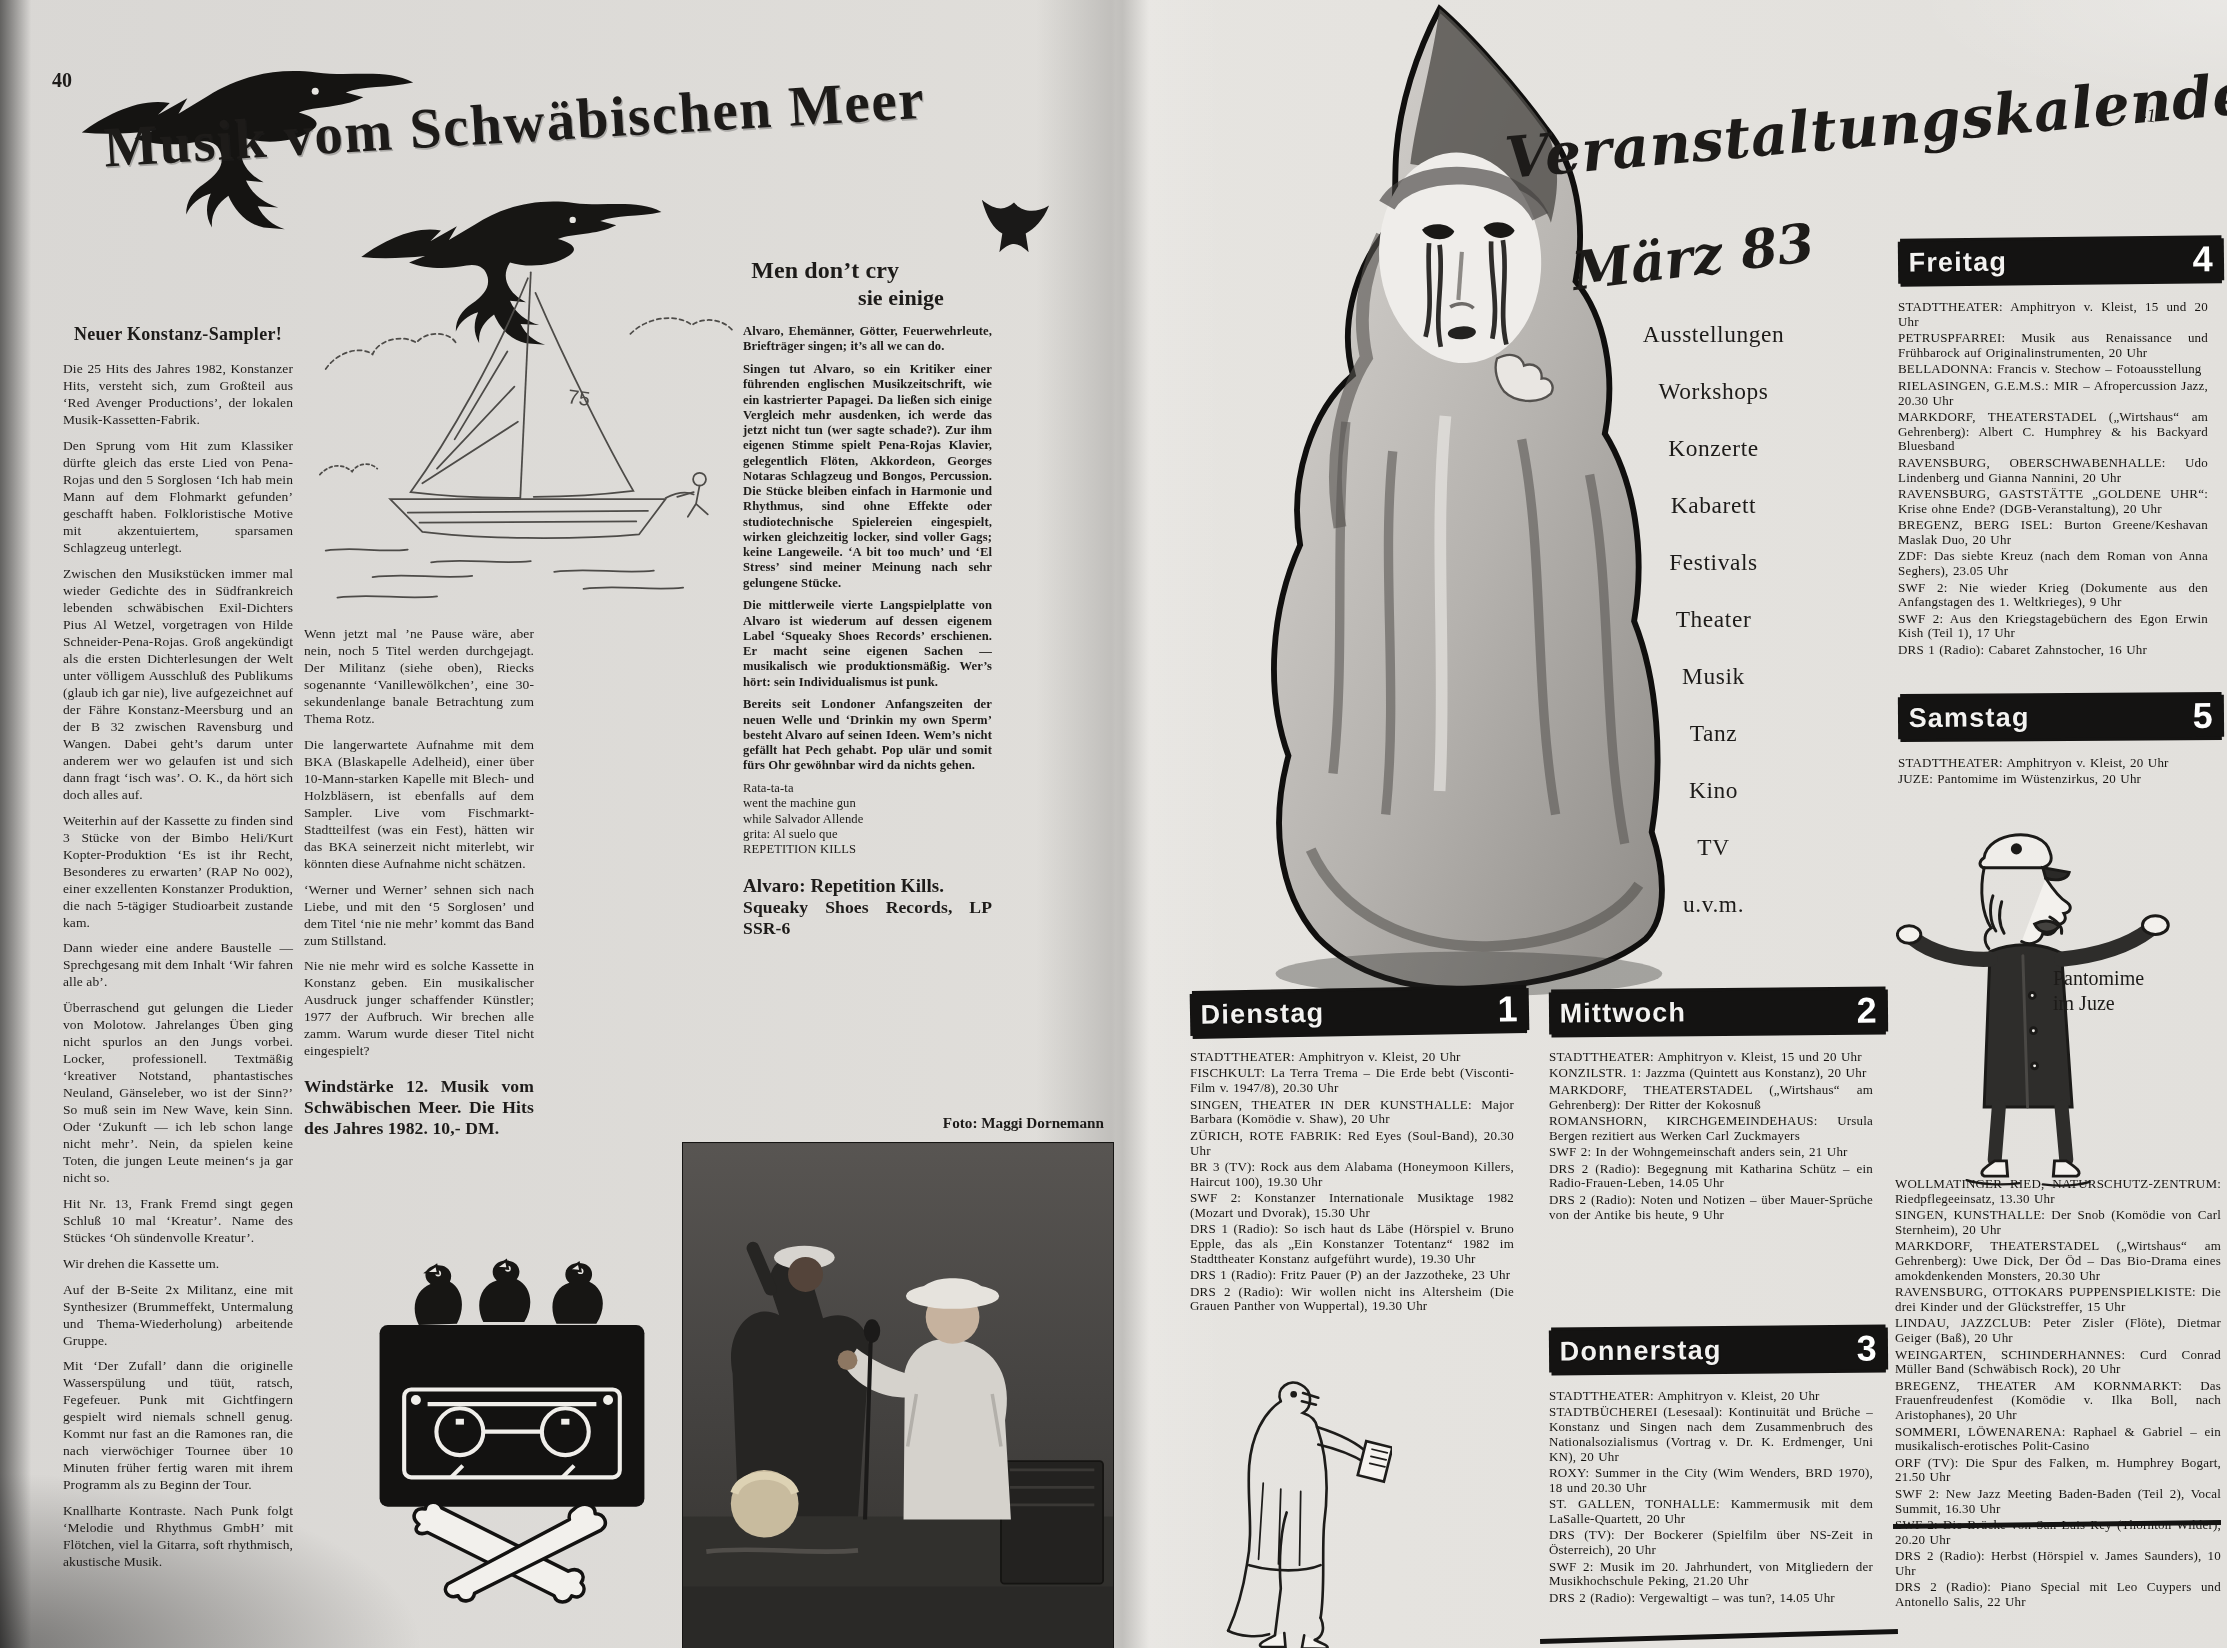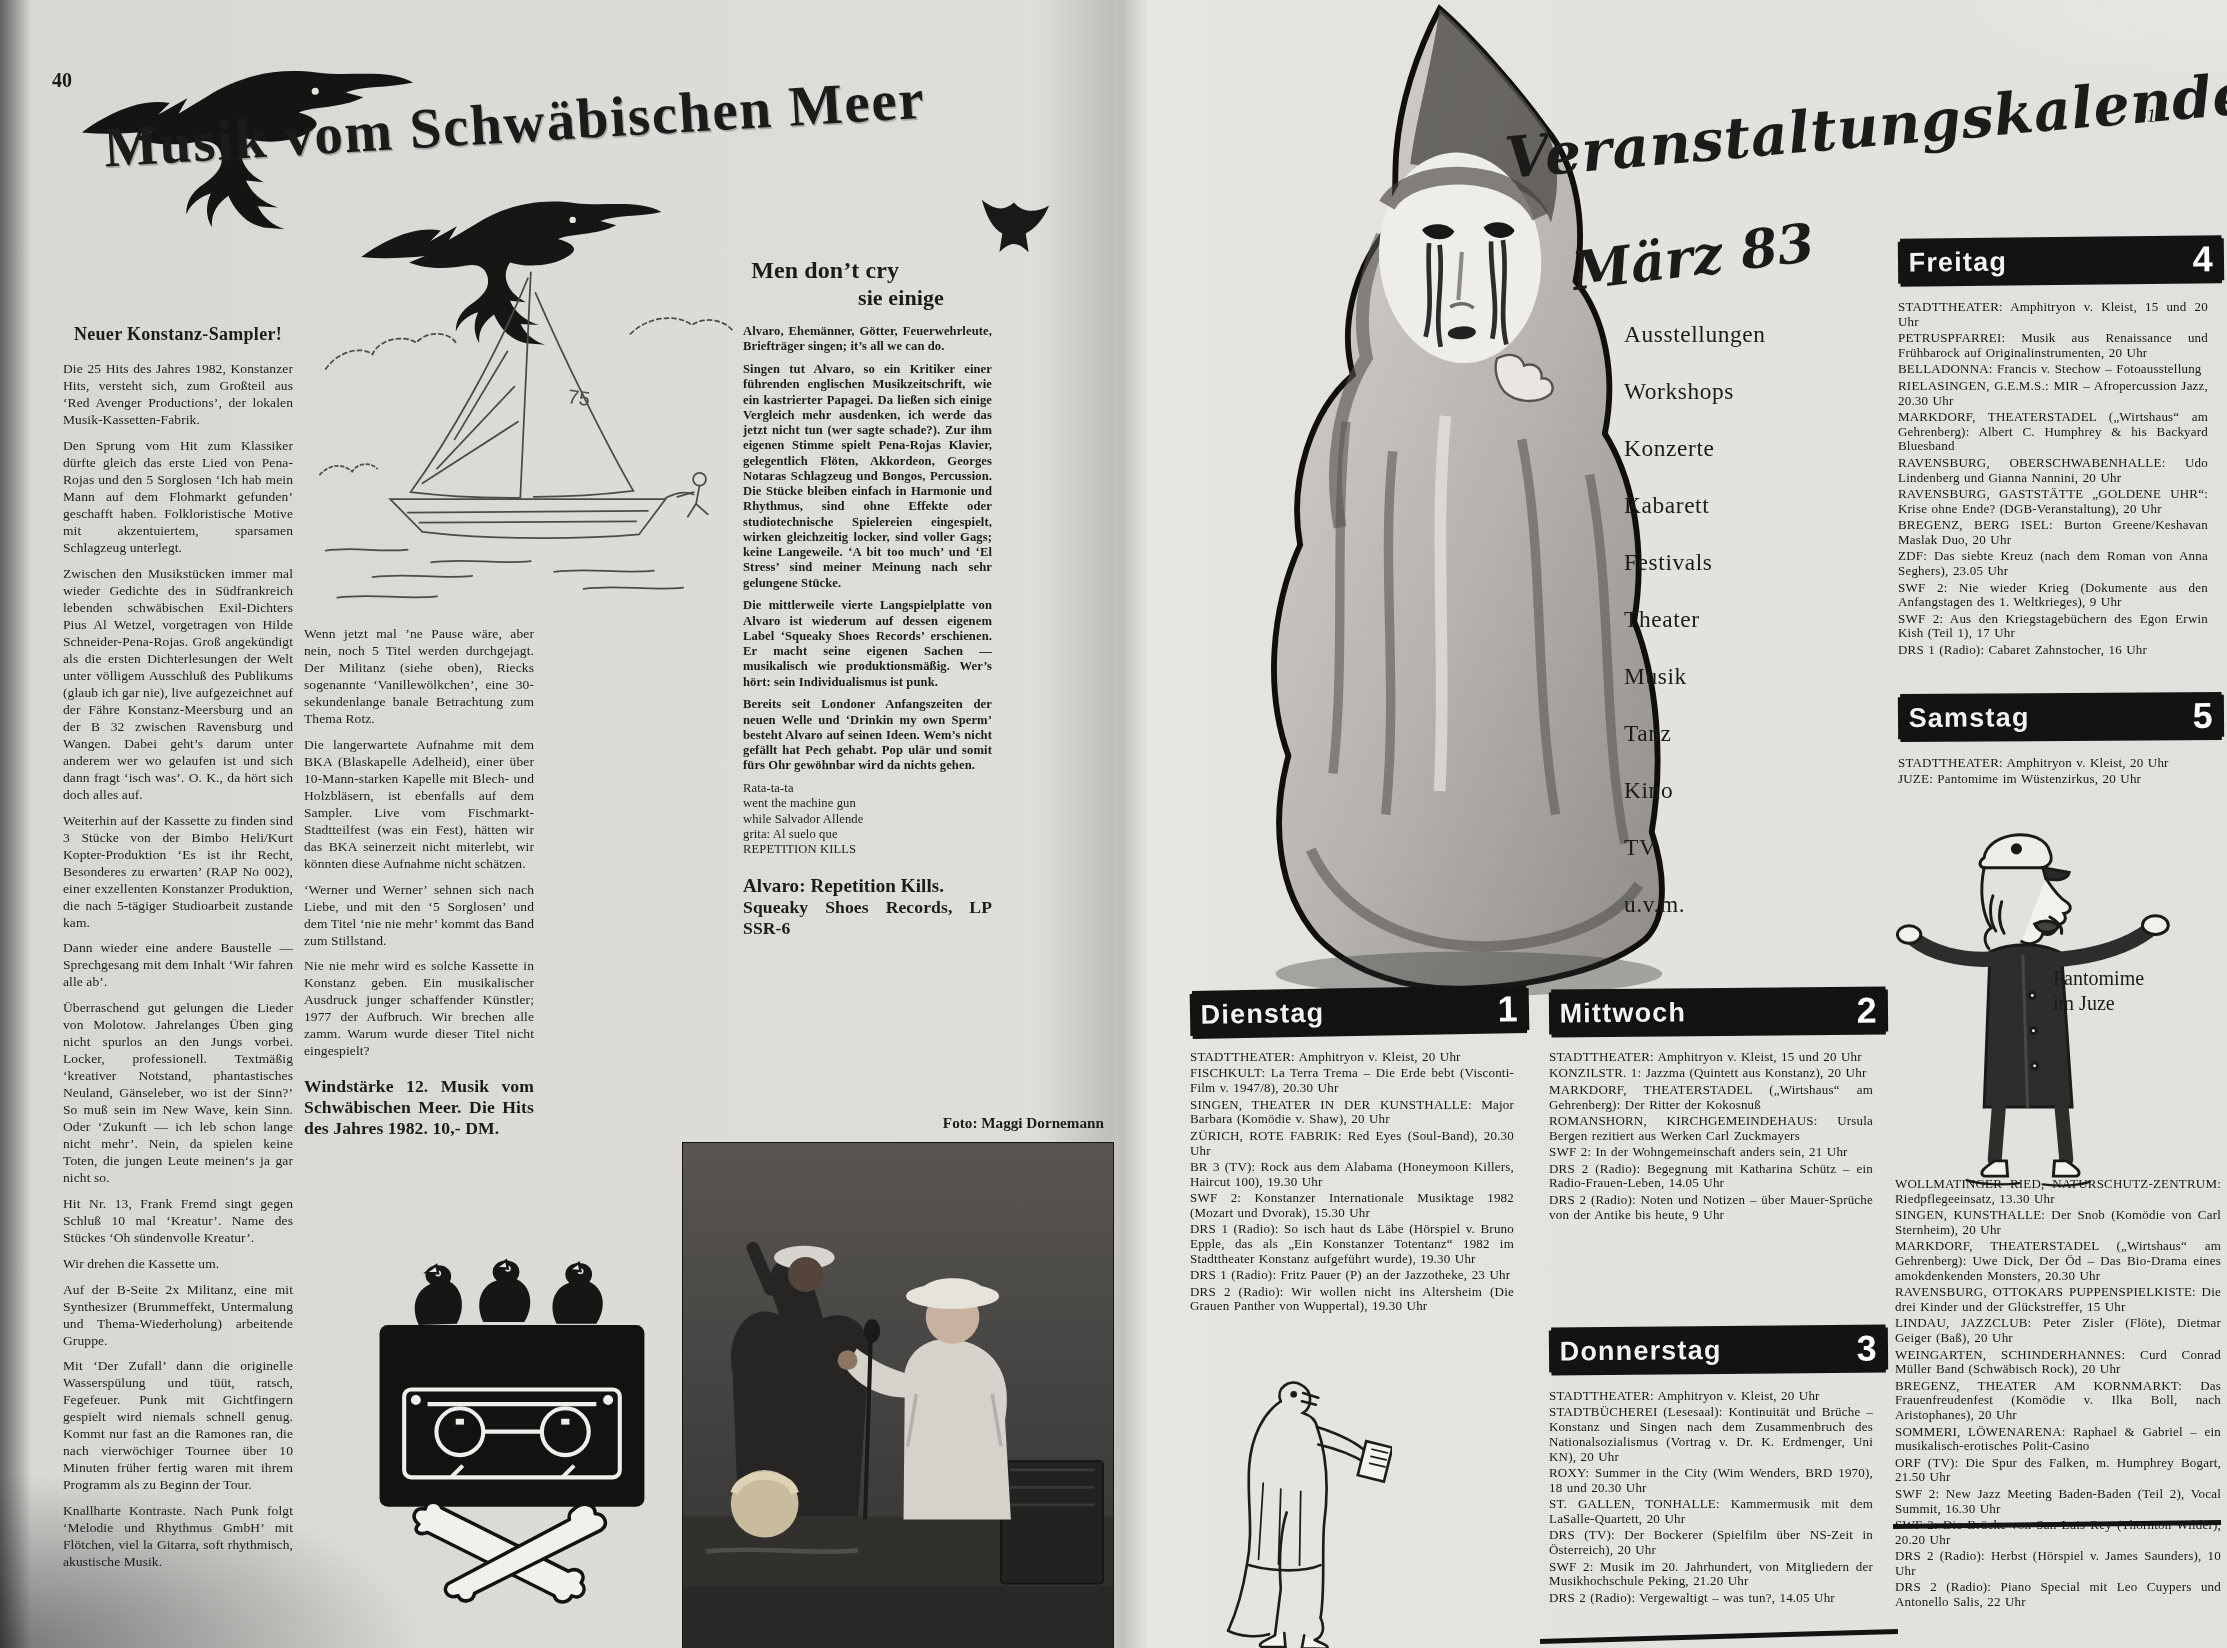--- a/index.html
+++ b/index.html
@@ -31,21 +31,21 @@
   .release1{margin-top:17.6px;font:700 19px "Liberation Serif", serif;}
   .release2{font:700 17.6px "Liberation Serif", serif;}
   #photo-credit{left:804px;top:1114px;width:300px;text-align:right;font:700 15.2px "Liberation Serif", serif;}
   #concert-photo{left:682px;top:1142px;width:432px;height:507px;border:1.8px solid #161513;box-sizing:border-box;background:#3c3a38;}
   
   #title-right1{left:1504px;top:94px;width:692px;transform:rotate(-5deg);
     font:700 italic 57px "DejaVu Serif", serif;letter-spacing:0.6px;white-space:nowrap;}
   #title-right2{left:1571px;top:218px;width:363px;transform:rotate(-7deg);
     font:700 italic 53px "DejaVu Serif", serif;}
   #pagenum-right{left:2137px;top:104px;font:400 19.3px "Liberation Serif", serif;transform:rotate(8deg);}
-  #cats{left:1624px;top:321px;width:179px;text-align:left;}
+  #cats{left:1624px;top:321px;width:179px;text-align:center;}
   .cat-item{font:400 23.4px "Liberation Serif", serif;margin-bottom:30px;letter-spacing:0.6px;}
   .day-header{position:absolute;height:42px;background:#141312;display:flex;align-items:center;
     justify-content:space-between;padding:0 11.7px 0 10.6px;
     box-shadow:0 -5.3px 0 -2.3px #141312, 0 5.3px 0 -2.3px #141312;}
   .day-name{font:700 27px "Liberation Sans", sans-serif;color:#f3f2f0;letter-spacing:1.2px;
     text-shadow:0 0 1.2px #000;}
   .day-num{font:700 36px "Liberation Sans", sans-serif;color:#fff;}
   .listing{font-size:13px;line-height:1.13;text-align:justify;letter-spacing:0.2px;word-spacing:0.9px;color:#171512;}
   .listing-item{margin-bottom:1.8px;}
   .rule{background:#141312;height:4.7px;}

